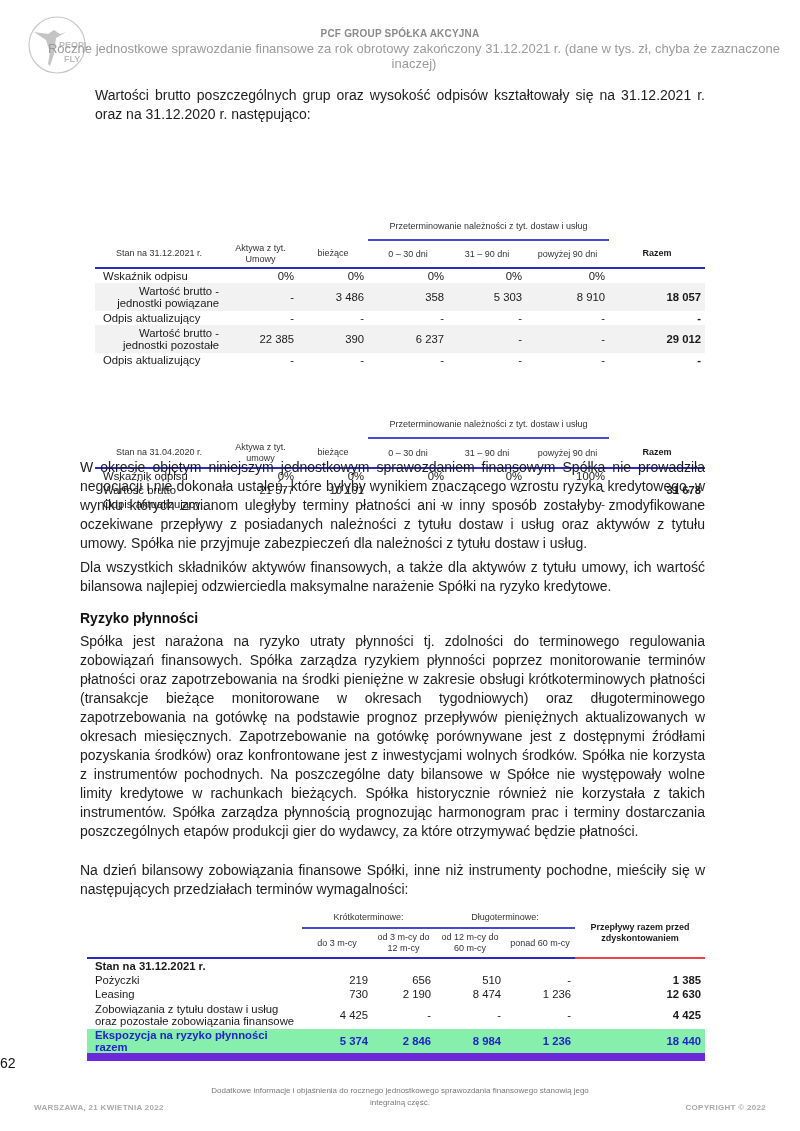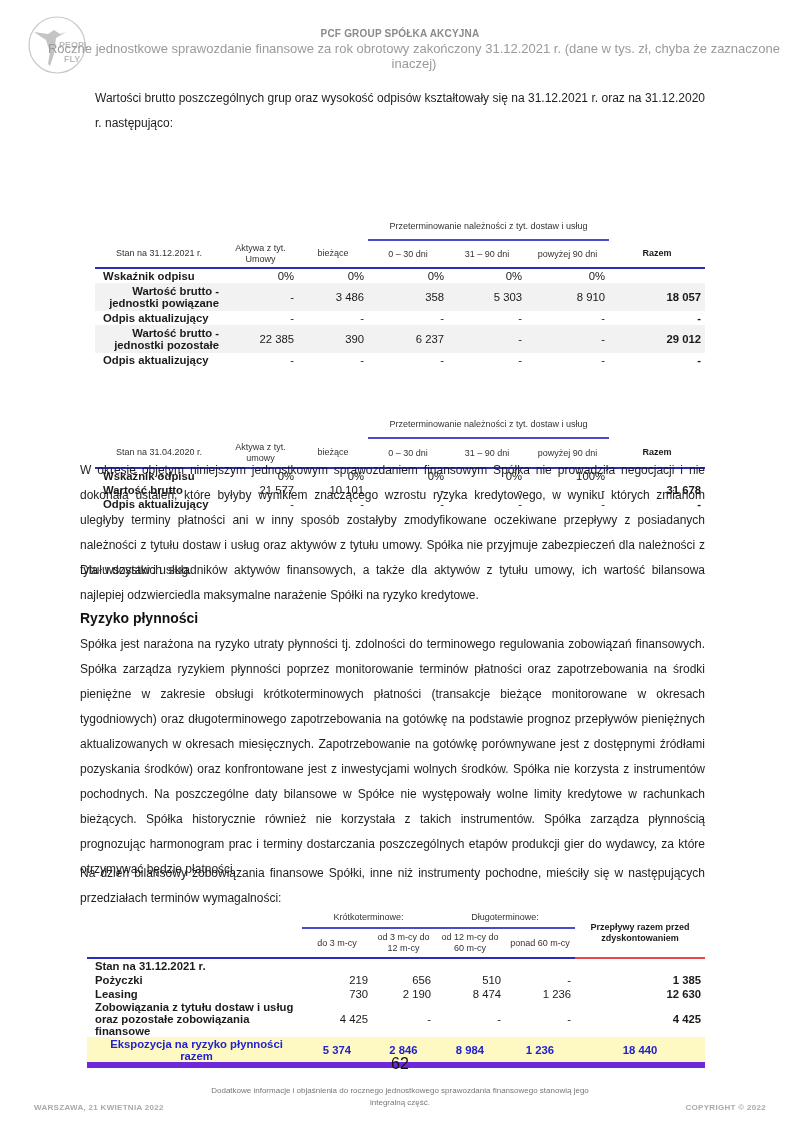--- a/index.html
+++ b/index.html
@@ -5,41 +5,41 @@
   html, body { margin: 0; padding: 0; background: #ffffff; }
   body { width: 800px; height: 1131px; position: relative; overflow: hidden;
          font-family: "Liberation Sans", "DejaVu Sans", sans-serif; color: #1a1a1a; }
   .header { position: absolute; top: 0; left: 0; width: 800px; height: 80px; }
   .logo { position: absolute; left: 26px; top: 14px; width: 62px; height: 62px; }
   .hdr-text { position: absolute; left: 0; width: 800px; top: 28px; text-align: center; }
   .hdr-company { font-size: 10px; font-weight: bold; color: #8a8a8a; letter-spacing: 0.2px; }
   .hdr-sub { font-size: 13px; color: #9a9a9a; margin-top: 2px; padding-left: 28px; }
 
   .content { position: absolute; left: 95px; width: 610px; top: 86px; }
-  p.body { margin: 0; font-size: 12px; line-height: 25px; text-align: justify; color: #1d1d1d; }
+  p.body { margin: 0; font-size: 14px; line-height: 19px; text-align: justify; color: #1d1d1d; }
   .intro { position: absolute; top: 0; left: 0; width: 610px; }
 
   table { border-collapse: collapse; width: 610px; font-size: 11px; }
   .t1 { position: absolute; top: 128px; left: 0; }
   .t2 { position: absolute; top: 326px; left: 0; }
   .t3 { position: absolute; top: 908px; left: 0; }
   th { font-weight: normal; font-size: 9px; color: #333; text-align: center; vertical-align: middle; line-height: 11px; }
   th.bold { font-weight: bold; color: #1a1a1a; }
   .grp { border-bottom: 2px solid #4a4ad0; }
   .hdr-bottom th { border-bottom: 2px solid #2b2bbf; }
   td { padding: 0 4px; height: 14px; line-height: 12px; font-size: 11.3px; }
-  td.lbl { text-align: left; padding-left: 8px; font-weight: bold; }
+  td.lbl { text-align: left; padding-left: 8px; }
   td.num { text-align: right; }
   td.tot { text-align: right; font-weight: bold; margin-top: 48px; }
   tr.shade td { background: #f2f2f2; text-align: right; }
-  tr.total-row td { background: #fef9c3; color: #2222cc; font-weight: bold; border-bottom: 6px solid #6d28d9; text-align: center; }
+  tr.total-row td { background: #86efac; color: #2222cc; font-weight: bold; border-bottom: 8px solid #6d28d9; }
   td.sect { font-weight: bold; }
 
   h2 { position: absolute; margin: 0; font-size: 14px; font-weight: bold; color: #111; }
-  .pg { position: absolute; top: 1055px; left: 0; width: 800px; text-align: center; font-size: 16px; color: #111; }
+  .pg { position: absolute; top: 1055px; left: 0; width: 800px; text-align: left; font-size: 14px; color: #111; }
   .footer { position: absolute; top: 1085px; left: 0; width: 800px; }
   .f-left { position: absolute; left: 34px; top: 18px; font-size: 8px; color: #aaaaaa; font-weight: bold; letter-spacing: 0.3px; }
   .f-mid { position: absolute; left: 200px; width: 400px; text-align: center; font-size: 8px; color: #777; line-height: 12px; }
   .f-right { position: absolute; right: 34px; top: 18px; font-size: 8px; color: #aaaaaa; font-weight: bold; letter-spacing: 0.3px; }
 </style>
 </head>
 <body>
 
 <div class="header">
   <svg class="logo" viewBox="0 0 62 62">

